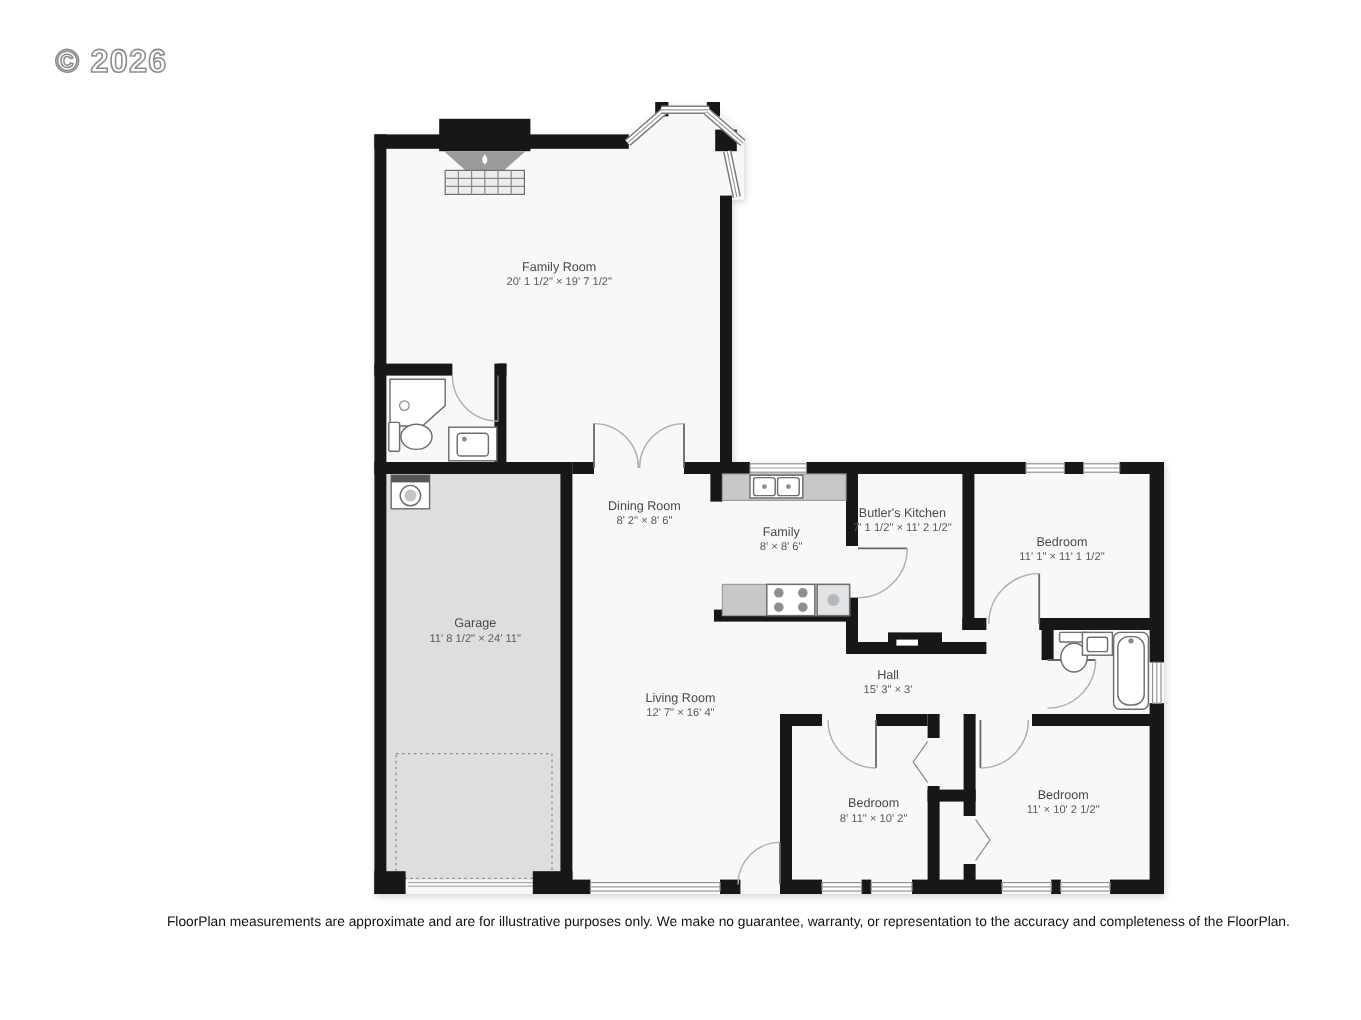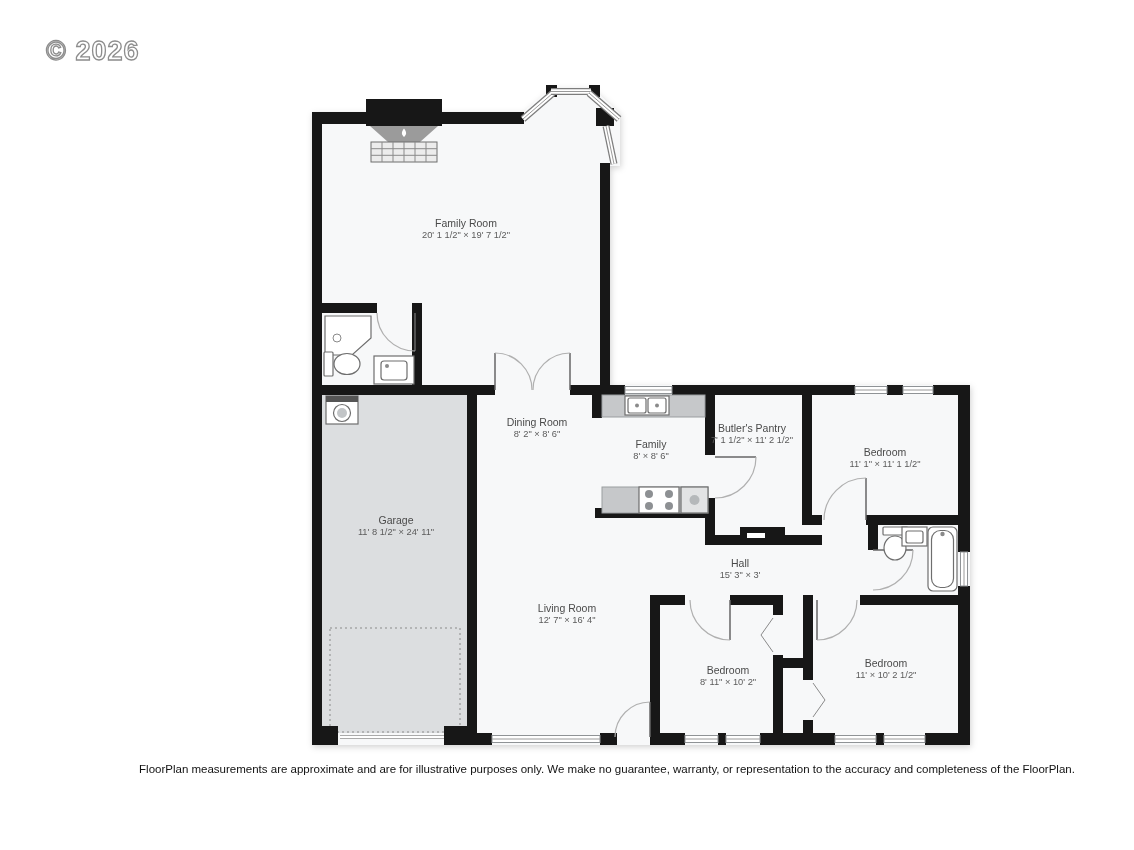--- a/index.html
+++ b/index.html
@@ -290,36 +290,36 @@
   </div>
   <div class="room-label" style="left:497px;top:428px">
     <div class="rn">Dining Room</div>
       <div class="rd">8' 2" × 8' 6"</div>
   </div>
   <div class="room-label" style="left:611px;top:450px">
     <div class="rn">Family</div>
       <div class="rd">8' × 8' 6"</div>
   </div>
   <div class="room-label" style="left:712px;top:434px">
-    <div class="rn">Butler's Pantry</div>
+    <div class="rn">Butler's Kitchen</div>
       <div class="rd">7' 1 1/2" × 11' 2 1/2"</div>
   </div>
   <div class="room-label" style="left:845px;top:458px">
     <div class="rn">Bedroom</div>
       <div class="rd">11' 1" × 11' 1 1/2"</div>
   </div>
   <div class="room-label" style="left:356px;top:526px">
     <div class="rn">Garage</div>
       <div class="rd">11' 8 1/2" × 24' 11"</div>
   </div>
   <div class="room-label" style="left:700px;top:569px">
     <div class="rn">Hall</div>
       <div class="rd">15' 3" × 3'</div>
   </div>
-  <div class="room-label" style="left:527px;top:614px">
+  <div class="room-label" style="left:527px;top:588px">
     <div class="rn">Living Room</div>
       <div class="rd">12' 7" × 16' 4"</div>
   </div>
   <div class="room-label" style="left:688px;top:676px">
     <div class="rn">Bedroom</div>
       <div class="rd">8' 11" × 10' 2"</div>
   </div>
   <div class="room-label" style="left:846px;top:669px">
     <div class="rn">Bedroom</div>
       <div class="rd">11' × 10' 2 1/2"</div>

